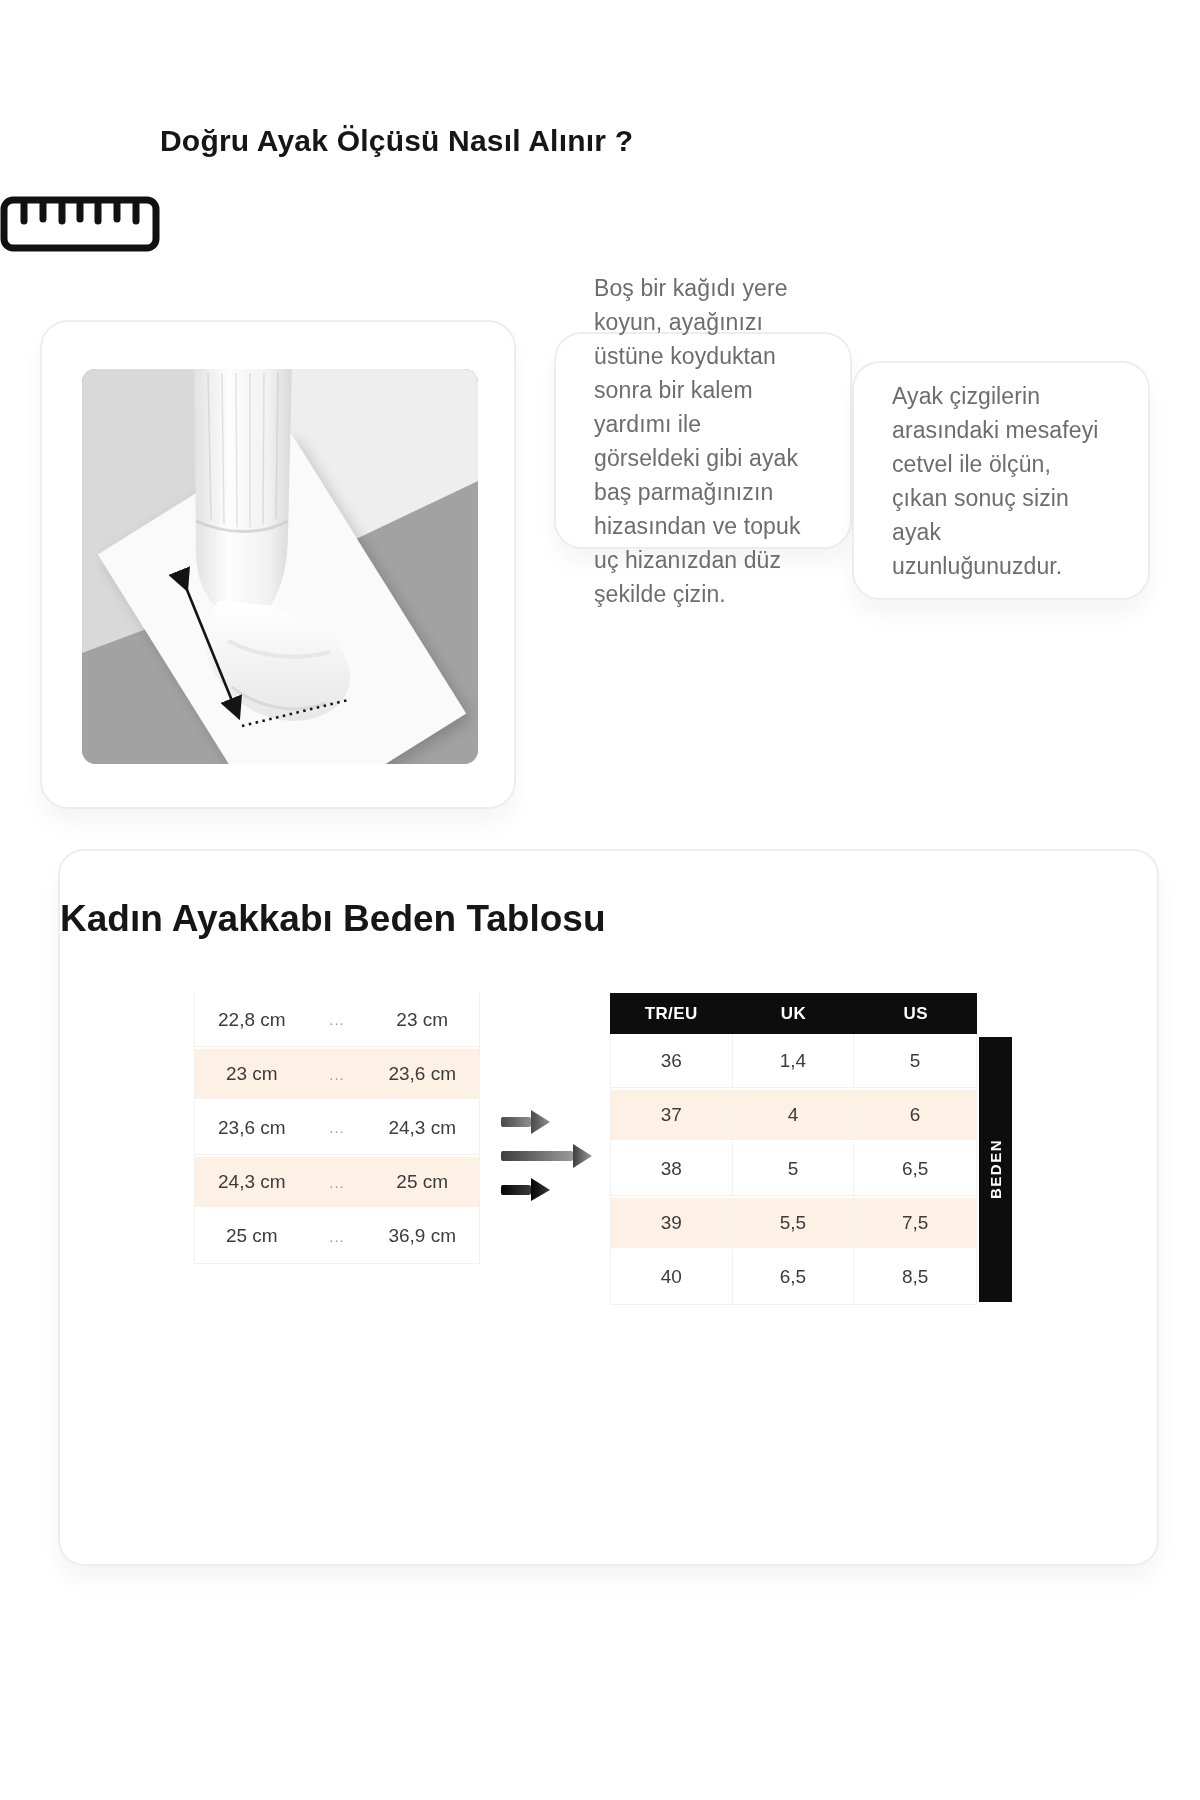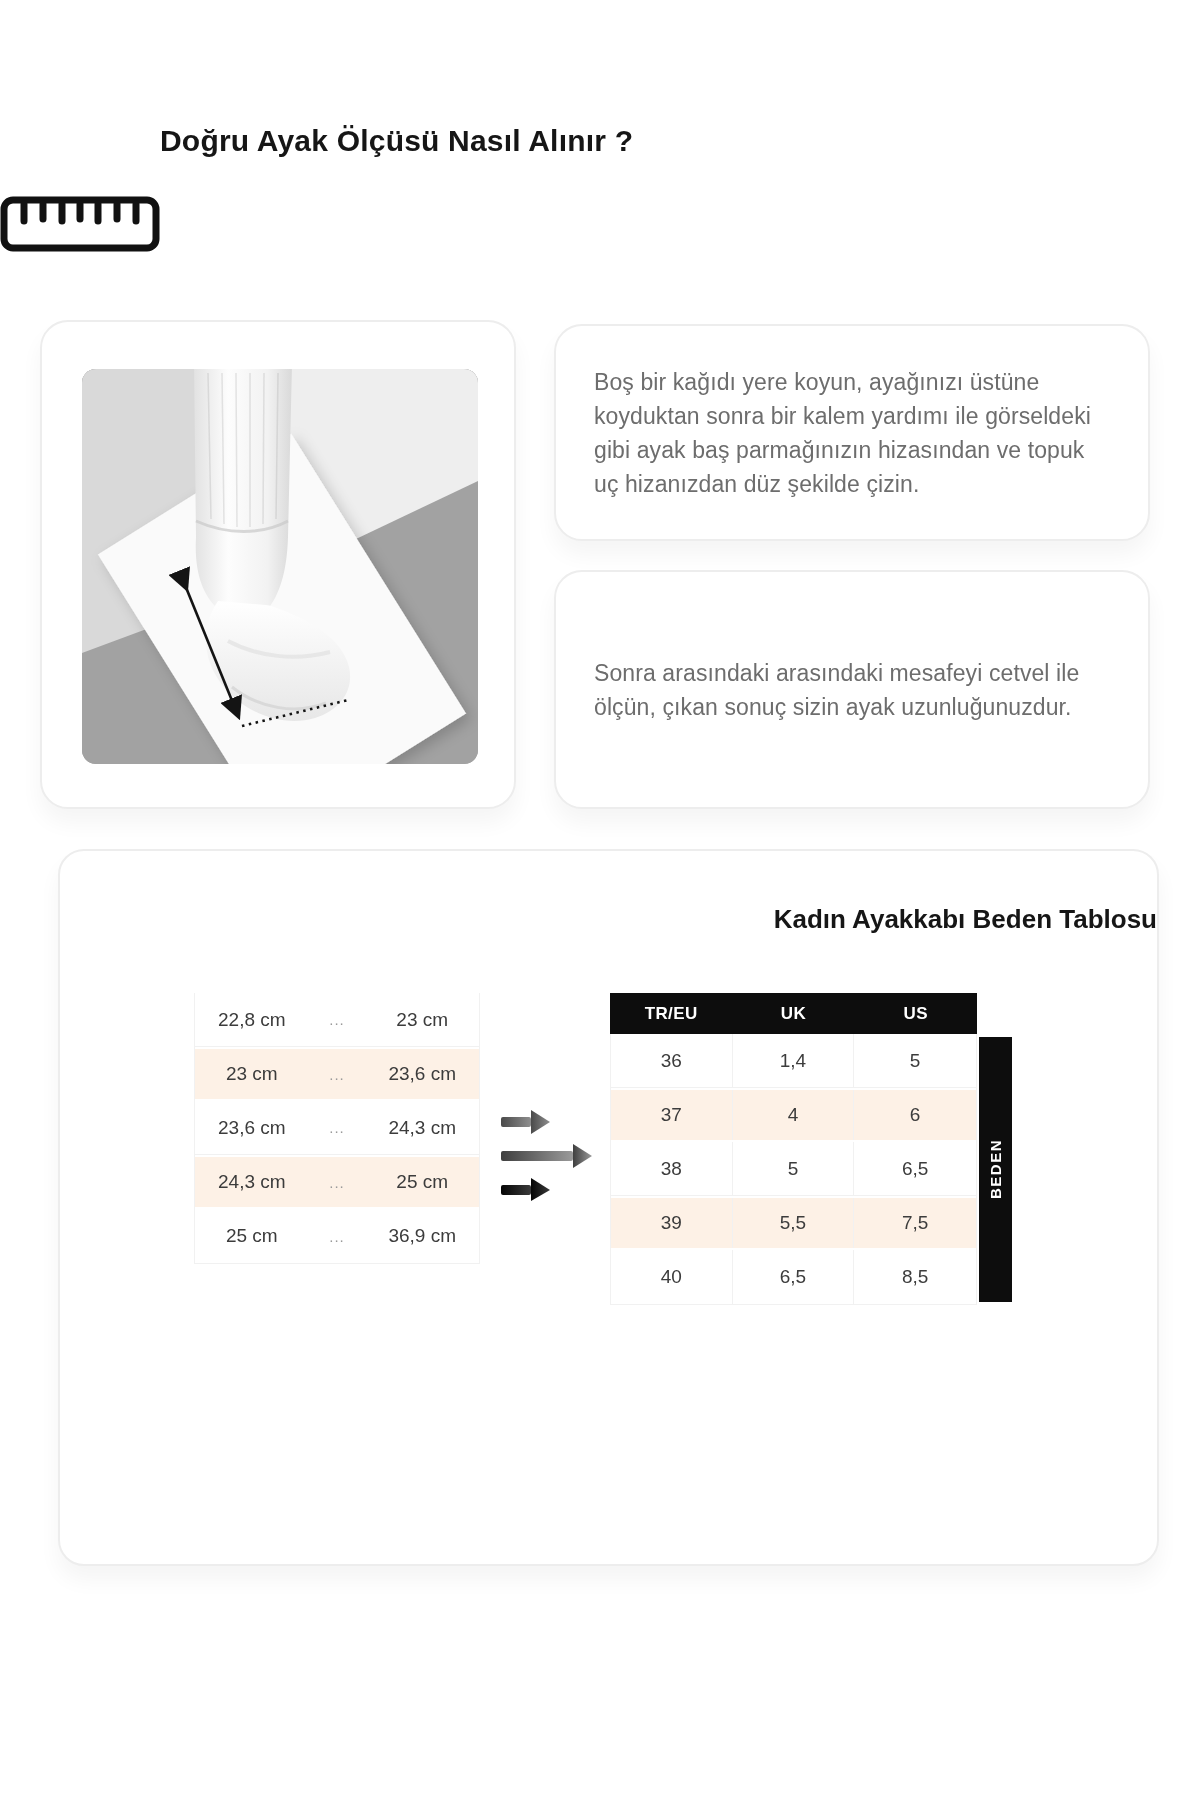--- a/index.html
+++ b/index.html
@@ -45,22 +45,22 @@
   .photo-card{
     width:476px;height:489px;
     padding:47px 40px;
     flex:0 0 auto;
   }
   .photo{
     width:396px;height:395px;border-radius:14px;overflow:hidden;
     position:relative;background:var(--c-floor);
   }
   .right-col{
-    margin-left:38px;margin-top:4px;
-    display:flex;flex-direction:column;
+    margin-left:38px;margin-top:12px;
+    display:flex;flex-direction:row;
     flex:0 0 auto;width:596px;
   }
   .text-card{
     width:596px;
     display:flex;align-items:center;
     padding:26px 38px;
   }
   .text-card.first{height:217px;}
   .text-card.second{height:239px;margin-top:29px;}
   .text-card p{
@@ -71,22 +71,22 @@
   .size-panel{
     margin:40px 0 0 58px;
     width:1101px;height:717px;
     border:2px solid var(--c-border);
     border-radius:26px;
     background:#fff;
     box-shadow:0 14px 22px rgba(0,0,0,.045);
   }
   .size-title{
     margin-top:50px;
-    text-align:right;
-    font-size:26px;line-height:36px;font-weight:bold;color:#161616;
+    text-align:left;
+    font-size:37px;line-height:36px;font-weight:bold;color:#161616;
   }
   .tables{
     position:relative;
     display:flex;align-items:flex-start;
     margin-top:56px;
   }
   .thead{
     background:var(--c-black);color:#fff;
     height:41px;display:flex;align-items:center;justify-content:center;
     font-size:17px;font-weight:bold;letter-spacing:.4px;
@@ -204,21 +204,21 @@
         <line x1="160" y1="357" x2="266" y2="331" stroke="#141414" stroke-width="2.6" stroke-dasharray="2.5 4.5"></line>
       </svg>
     </div>
   </div>
 
   <div class="right-col">
     <div class="card text-card first">
       <p>Boş bir kağıdı yere koyun, ayağınızı üstüne koyduktan sonra bir kalem yardımı ile görseldeki gibi ayak baş parmağınızın hizasından ve topuk uç hizanızdan düz şekilde çizin.</p>
     </div>
     <div class="card text-card second">
-      <p>Sonra arasındaki arasındaki mesafeyi cetvel ile ölçün, çıkan sonuç sizin ayak uzunluğunuzdur.</p>
+      <p>Ayak çizgilerin arasındaki mesafeyi cetvel ile ölçün, çıkan sonuç sizin ayak uzunluğunuzdur.</p>
     </div>
   </div>
 
 </section>
 
 <section class="size-panel">
   <h2 class="size-title">Kadın Ayakkabı Beden Tablosu</h2>
 
   <div class="tables">
 

